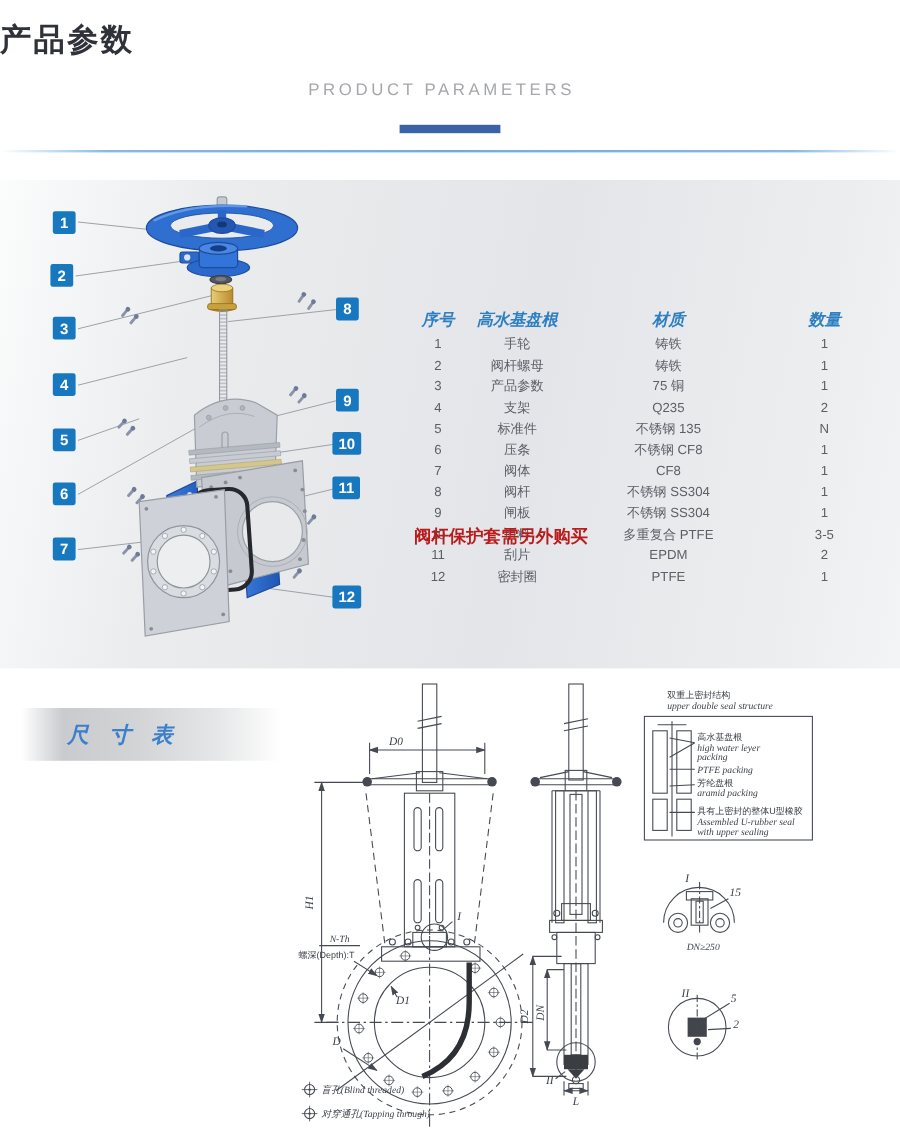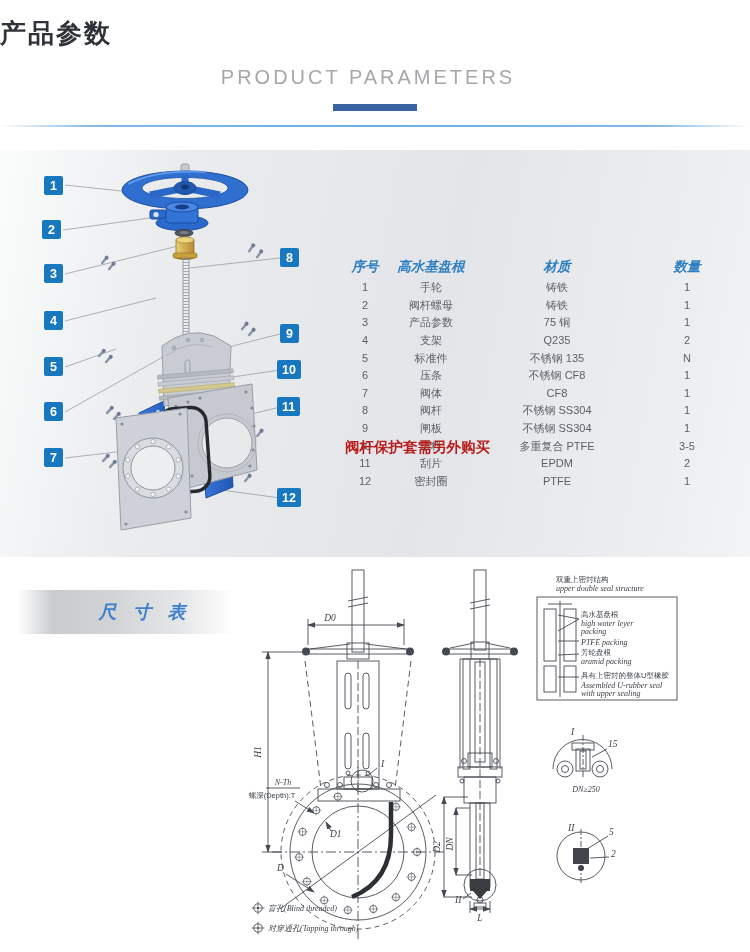--- a/index.html
+++ b/index.html
@@ -2,43 +2,43 @@
 <html><head>
 <meta charset="utf-8">
 <style>
   html,body{margin:0;padding:0;background:#ffffff;}
   .page{position:relative;width:750px;height:952px;background:#ffffff;overflow:hidden;
         font-family:"Liberation Sans",sans-serif;}
   
   .hd-title{position:absolute;left:0;top:16px;width:750px;text-align:left;
             font-size:26px;font-weight:800;color:#2f3238;letter-spacing:2px;}
   .hd-sub{position:absolute;left:0;top:66px;width:736px;text-align:center;
-          font-size:20px;color:#a5a7aa;letter-spacing:3px;}
+          font-size:14px;color:#a5a7aa;letter-spacing:3px;}
   .hd-bar{position:absolute;left:333px;top:104px;width:84px;height:7px;background:#3a63a5;}
   .hd-line{position:absolute;left:0;top:125px;width:750px;height:2px;
            background:linear-gradient(to right,rgba(133,185,230,0),#85b9e6 12%,#6fadde 50%,#85b9e6 88%,rgba(133,185,230,0));}
   
   .sec1{position:absolute;left:0;top:150px;width:750px;height:407px;
         background:linear-gradient(100deg,#fbfcfc 0%,#eaecee 22%,#e3e5e8 58%,#eceef0 88%,#f3f4f5 100%);}
   .sec1 svg{position:absolute;left:0;top:0;}
   .callout{position:absolute;min-width:19px;height:19px;padding:0 5px;box-sizing:border-box;
            background:#1778c0;color:#ffffff;font-size:12.5px;font-weight:bold;
            display:flex;align-items:center;justify-content:center;border-radius:2px;}
   
   .ptable{position:absolute;left:345px;top:210px;width:392px;border-collapse:collapse;margin-top:45px;}
   .ptable th{font-family:"Liberation Serif",serif;font-style:italic;font-weight:bold;
              font-size:13.5px;color:#2e7fc1;height:24px;text-align:center;padding:0;}
   .ptable td{font-size:11px;color:#5b5f66;height:17.6px;text-align:center;padding:0;line-height:1;}
   .pnote{position:absolute;left:345px;top:438px;font-size:14.5px;font-weight:bold;color:#b91c1c;}
   
   .ribbon{position:absolute;left:18px;top:590px;width:216px;height:44px;
           background:linear-gradient(to right,rgba(255,255,255,0) 0%,#c9cbce 16%,#d2d4d6 45%,#e5e6e7 75%,rgba(255,255,255,0) 100%);}
   .ribbon span{display:block;padding-left:38px;line-height:44px;
-               font-family:Liberation Serif, serif;font-style:italic;font-weight:bold;
-               font-size:18px;color:#3c7fca;letter-spacing:6px;text-align:center;}
+               font-family:Liberation Sans, sans-serif;font-style:italic;font-weight:bold;
+               font-size:18px;color:#3c7fca;letter-spacing:6px;}
   .sec2 svg{position:absolute;left:0;top:557px;}
   
   .ink{stroke:#454a52;fill:none;stroke-width:0.9;}
   text.lbl{font-family:"Liberation Serif",serif;font-style:italic;font-size:9.5px;fill:#3a3f46;}
   text.sm{font-family:"Liberation Serif",serif;font-style:italic;font-size:8px;fill:#3a3f46;}
   text.cn{font-family:"Liberation Sans",sans-serif;font-size:7.5px;fill:#3a3f46;}
 </style>
 </head>
 <body>
 

